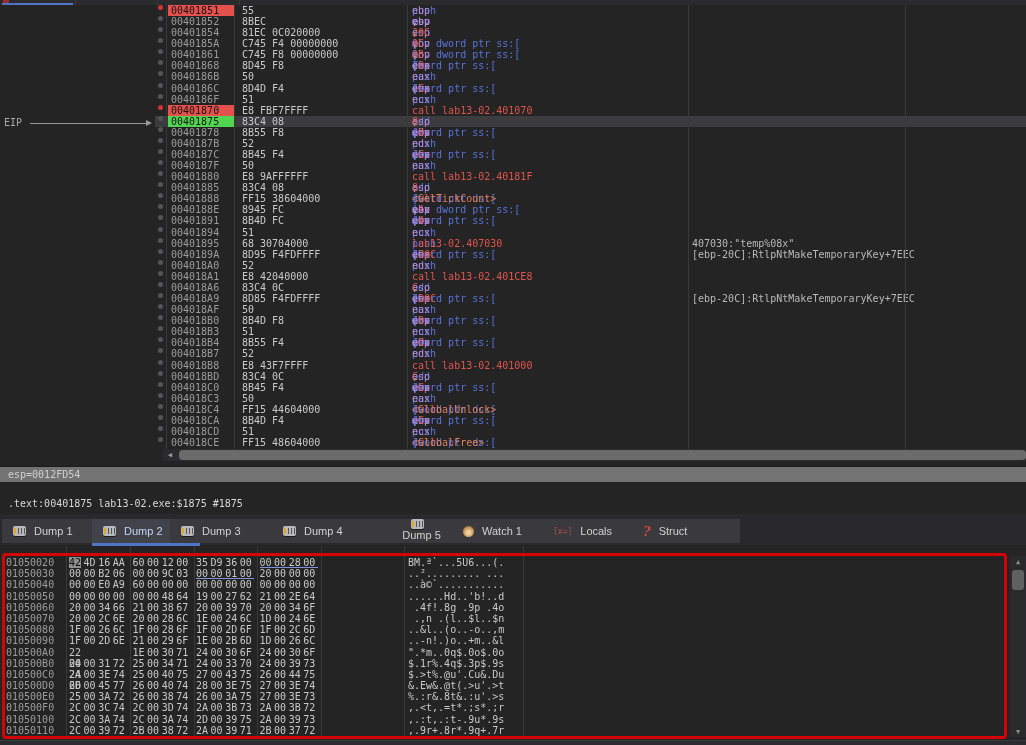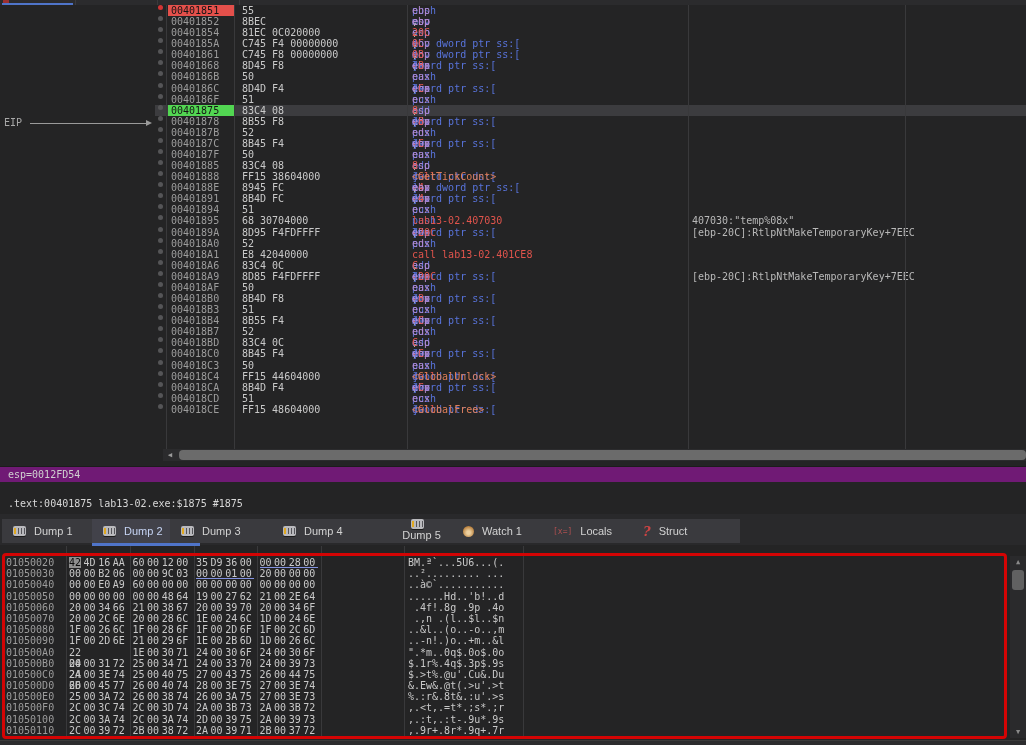--- a/index.html
+++ b/index.html
@@ -40,21 +40,21 @@
   #eip-arrow-head{left:146px;top:120px;width:0;height:0;border-top:3.5px solid transparent;
      border-bottom:3.5px solid transparent;border-left:6px solid #9a9a9a;z-index:3;}
 
   
   #hscroll{left:163px;top:449px;width:863px;height:12px;background:#2b2b2d;}
   #hscroll .larrow{position:absolute;left:0;top:0;width:14px;height:12px;color:#9a9a9a;
      font-size:7px;line-height:12px;text-align:center;}
   #hscroll .thumb{position:absolute;left:16px;right:0px;top:1px;height:10px;background:#6b6b6b;border-radius:4px;}
 
   
-  #esp-bar{left:0;top:466px;width:1026px;height:16px;background:#701a75;border-top:1px solid #1c1c1c;
+  #esp-bar{left:0;top:466px;width:1026px;height:16px;background:#737373;border-top:1px solid #1c1c1c;
      line-height:16px;color:#d0d0d0;padding-left:8px;box-sizing:border-box;}
   #status-line{left:8px;top:498px;line-height:12px;color:#d8d8d8;}
 
   
   #tab-bar{left:0;top:514px;width:1026px;height:31px;background:#29292b;}
   .tab{position:absolute;top:5px;height:24px;width:108px;background:#3a3a3e;display:flex;align-items:center;
        padding-left:11px;box-sizing:border-box;font-family:"Liberation Sans",sans-serif;font-size:11px;color:#d2d2d2;}
   .tab.active{background:#42424a;color:#c6d4f4;}
   .tab.active::after{content:"";position:absolute;left:0;right:0;bottom:-3px;height:3px;background:#4f74c9;}
   .tab .ic{margin-right:8px;flex:none;}
@@ -156,20 +156,26 @@
           <span class="addr">0040186C</span>
           <span class="bytes">8D4D F4</span>
           <span class="instr"><span class="tk-m">lea </span><span class="tk-r">ecx</span><span class="tk-d">,</span><span class="tk-m">dword ptr ss:[</span><span class="tk-r">ebp</span><span class="tk-n">-C</span><span class="tk-m">]</span></span>
         </div>
         <div class="drow">
           <span class="dot"></span>
           <span class="addr">0040186F</span>
           <span class="bytes">51</span>
           <span class="instr"><span class="tk-m">push </span><span class="tk-r">ecx</span></span>
         </div>
+        <div class="drow">
+          <span class="dot red"></span>
+          <span class="addr bp">00401870</span>
+          <span class="bytes">E8 FBF7FFFF</span>
+          <span class="instr"><span class="tk-c">call lab13-02.401070</span></span>
+        </div>
         <div class="drow sel">
           <span class="dot"></span>
           <span class="addr eip">00401875</span>
           <span class="bytes">83C4 08</span>
           <span class="instr"><span class="tk-m">add </span><span class="tk-r">esp</span><span class="tk-d">,</span><span class="tk-n">8</span></span>
         </div>
         <div class="drow">
           <span class="dot"></span>
           <span class="addr">00401878</span>
           <span class="bytes">8B55 F8</span>
@@ -185,20 +191,26 @@
           <span class="dot"></span>
           <span class="addr">0040187C</span>
           <span class="bytes">8B45 F4</span>
           <span class="instr"><span class="tk-m">mov </span><span class="tk-r">eax</span><span class="tk-d">,</span><span class="tk-m">dword ptr ss:[</span><span class="tk-r">ebp</span><span class="tk-n">-C</span><span class="tk-m">]</span></span>
         </div>
         <div class="drow">
           <span class="dot"></span>
           <span class="addr">0040187F</span>
           <span class="bytes">50</span>
           <span class="instr"><span class="tk-m">push </span><span class="tk-r">eax</span></span>
+        </div>
+        <div class="drow">
+          <span class="dot"></span>
+          <span class="addr">00401880</span>
+          <span class="bytes">E8 9AFFFFFF</span>
+          <span class="instr"><span class="tk-c">call lab13-02.40181F</span></span>
         </div>
         <div class="drow">
           <span class="dot"></span>
           <span class="addr">00401885</span>
           <span class="bytes">83C4 08</span>
           <span class="instr"><span class="tk-m">add </span><span class="tk-r">esp</span><span class="tk-d">,</span><span class="tk-n">8</span></span>
         </div>
         <div class="drow">
           <span class="dot"></span>
           <span class="addr">00401888</span>
@@ -284,20 +296,26 @@
           <span class="dot"></span>
           <span class="addr">004018B4</span>
           <span class="bytes">8B55 F4</span>
           <span class="instr"><span class="tk-m">mov </span><span class="tk-r">edx</span><span class="tk-d">,</span><span class="tk-m">dword ptr ss:[</span><span class="tk-r">ebp</span><span class="tk-n">-C</span><span class="tk-m">]</span></span>
         </div>
         <div class="drow">
           <span class="dot"></span>
           <span class="addr">004018B7</span>
           <span class="bytes">52</span>
           <span class="instr"><span class="tk-m">push </span><span class="tk-r">edx</span></span>
+        </div>
+        <div class="drow">
+          <span class="dot"></span>
+          <span class="addr">004018B8</span>
+          <span class="bytes">E8 43F7FFFF</span>
+          <span class="instr"><span class="tk-c">call lab13-02.401000</span></span>
         </div>
         <div class="drow">
           <span class="dot"></span>
           <span class="addr">004018BD</span>
           <span class="bytes">83C4 0C</span>
           <span class="instr"><span class="tk-m">add </span><span class="tk-r">esp</span><span class="tk-d">,</span><span class="tk-n">C</span></span>
         </div>
         <div class="drow">
           <span class="dot"></span>
           <span class="addr">004018C0</span>

